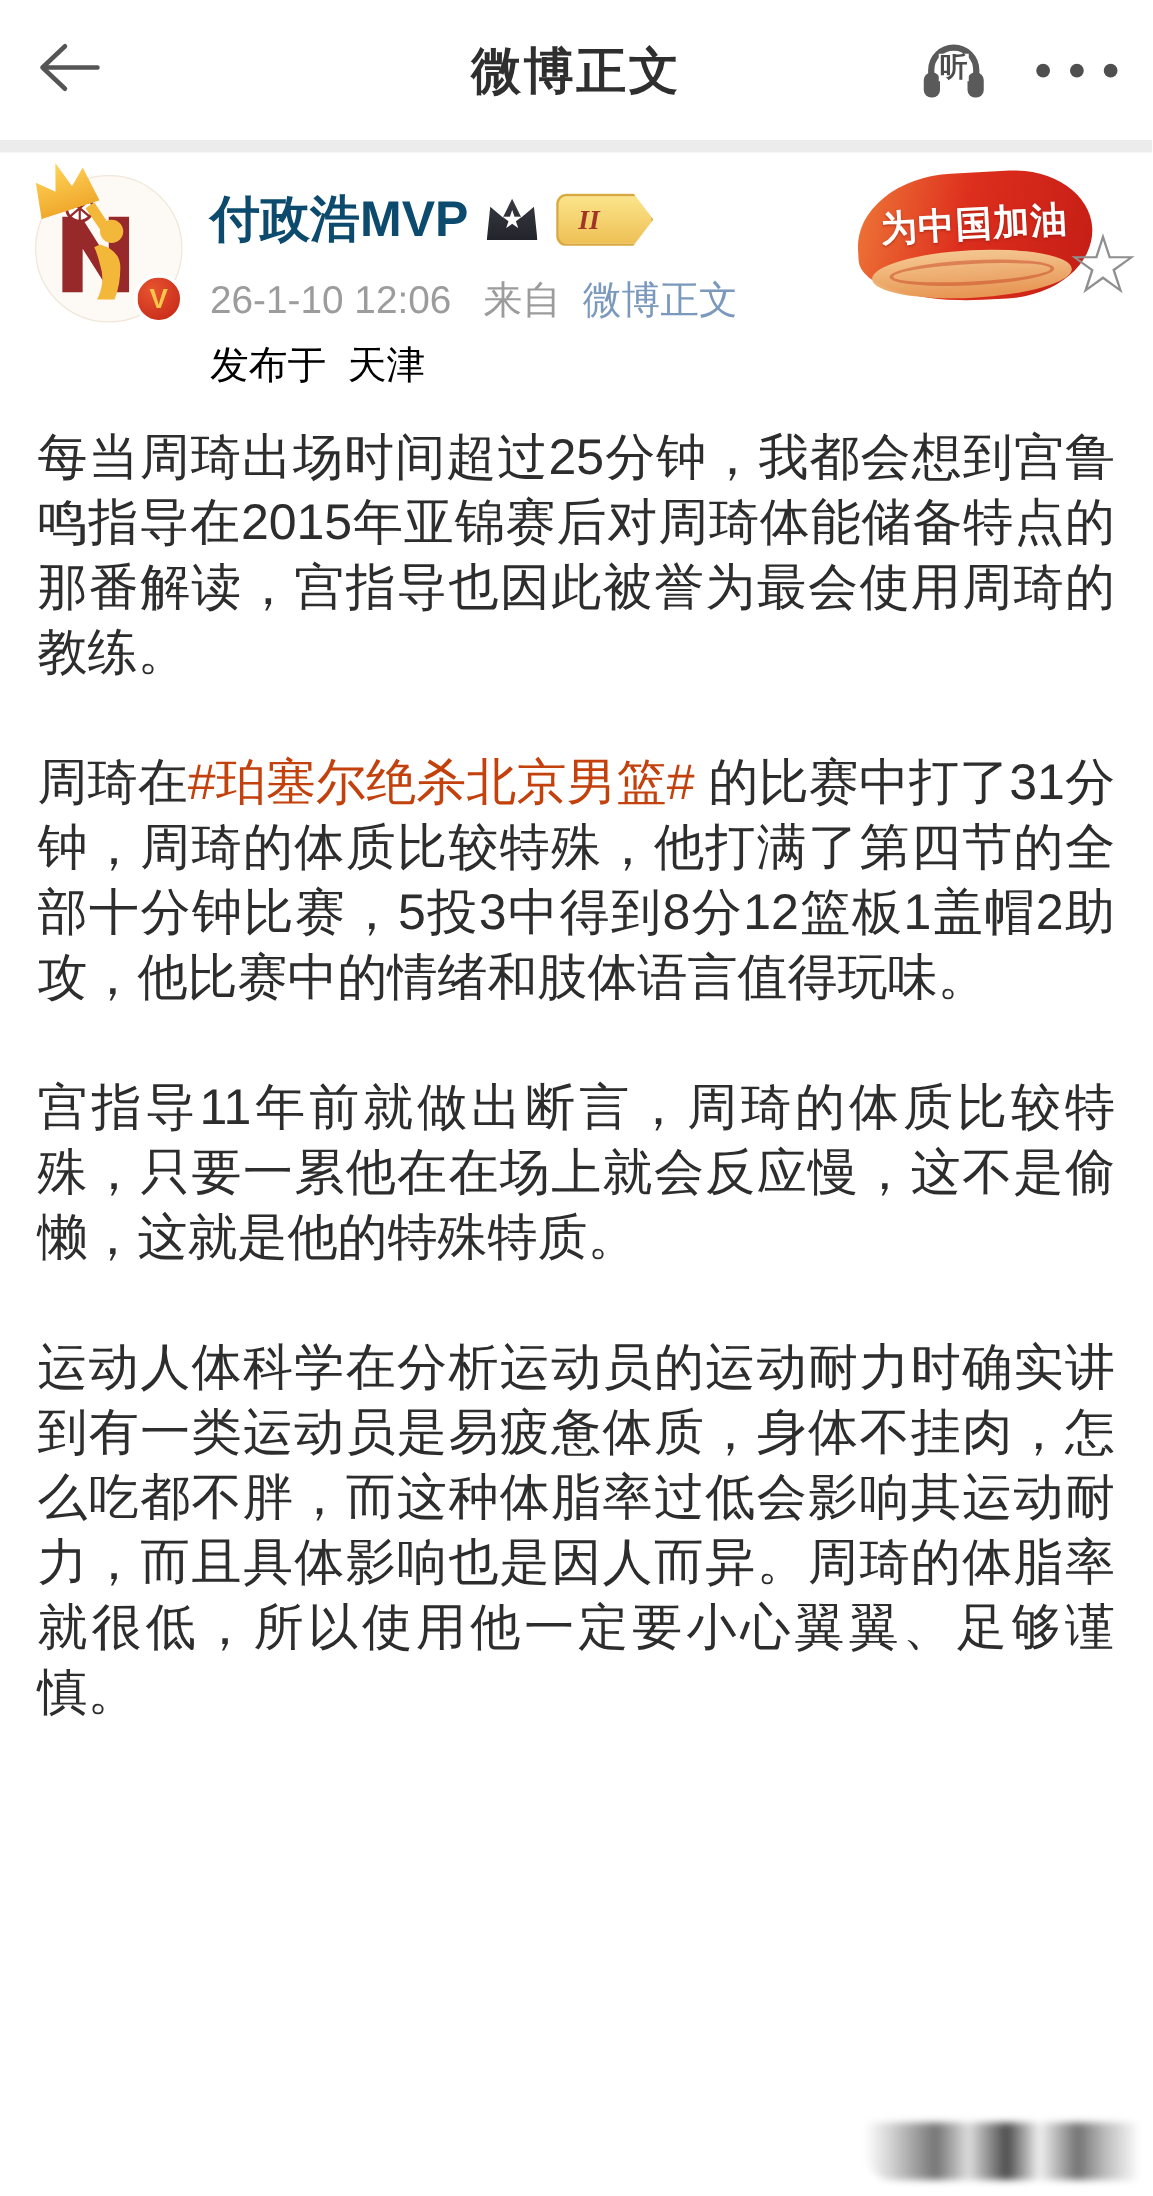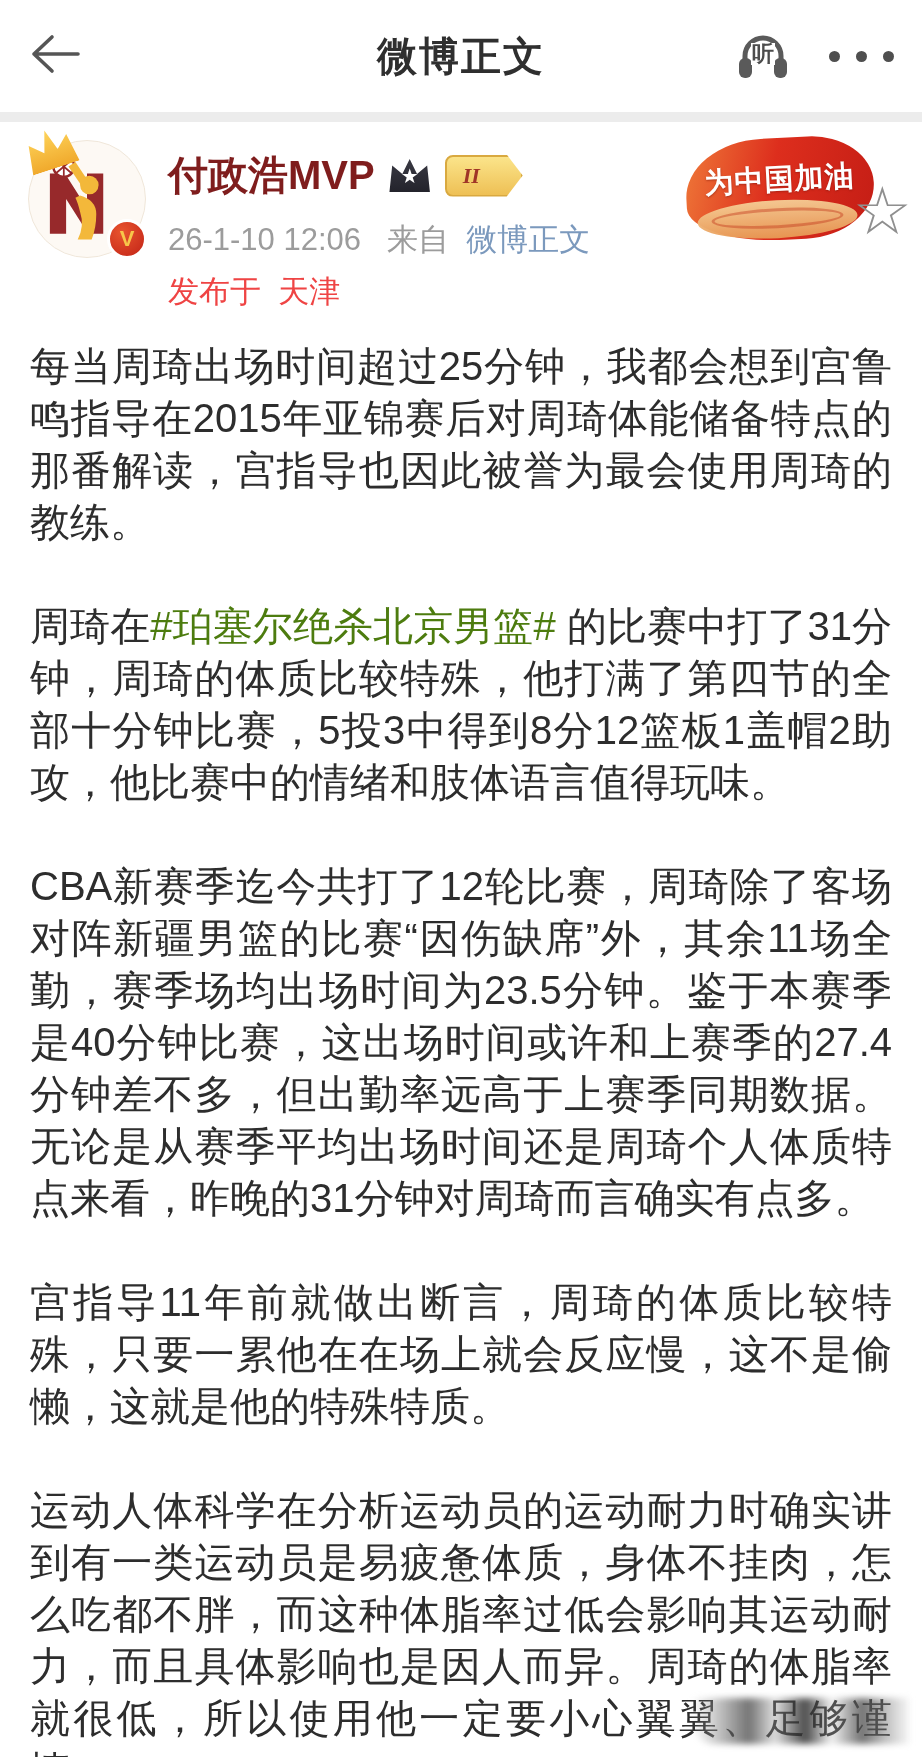--- a/index.html
+++ b/index.html
@@ -24,50 +24,50 @@
           background:#fdf9f4;border:1px solid #f0e7da;box-sizing:border-box;cursor:pointer;}
   .avatar svg{width:100%;height:100%;border-radius:50%;}
   .avatar-crown{position:absolute;left:-8px;top:-14px;width:58px;height:42px;transform:rotate(-18deg);
       background:linear-gradient(180deg,#ffd75e,#f0a92c);
       clip-path:polygon(8% 100%,92% 100%,84% 30%,62% 58%,50% 6%,38% 58%,16% 30%);}
   .v-badge{position:absolute;right:-2px;bottom:-2px;width:40px;height:40px;border-radius:50%;
       background:radial-gradient(circle at 35% 30%,#e8542f,#c22316);border:3px solid #fff;box-sizing:border-box;
       display:flex;align-items:center;justify-content:center;color:#f7c64a;font-weight:800;font-size:22px;}
   .info{margin-left:138px;padding-top:6px;}
   .name-row{display:flex;align-items:center;gap:12px;}
-  .username{font-size:40px;font-weight:600;color:#7f1d1d;cursor:pointer;}
+  .username{font-size:40px;font-weight:600;color:#0c4a6e;cursor:pointer;}
   .vip-crown{width:46px;height:36px;position:relative;display:inline-block;
       background:linear-gradient(180deg,#3a3a44,#22222a);
       clip-path:polygon(6% 96%,94% 96%,88% 22%,66% 46%,50% 4%,34% 46%,12% 22%);}
   .vip-crown b{position:absolute;left:50%;top:52%;transform:translate(-50%,-50%);color:#fff;font-size:20px;line-height:1;}
   .vip-tag{position:relative;height:42px;min-width:78px;box-sizing:border-box;
       background:linear-gradient(180deg,#fbe48a,#eec055);border:2px solid #d9a940;border-radius:8px 4px 4px 8px;
       clip-path:polygon(0 0,calc(100% - 16px) 0,100% 50%,calc(100% - 16px) 100%,0 100%);
       display:flex;align-items:center;padding:0 26px 0 16px;}
   .vip-level{font-family:"Liberation Serif","DejaVu Serif",serif;font-style:italic;font-weight:700;font-size:22px;color:#a03527;}
   .meta-row{margin-top:16px;font-size:31px;color:#9c9c9c;}
   .meta-row .src-link{color:#7b99bd;cursor:pointer;}
-  .loc-row{margin-top:10px;font-size:31px;color:#ef4444;}
+  .loc-row{margin-top:10px;font-size:31px;color:#000000;}
 
   
   .cheer-badge{position:absolute;right:48px;top:16px;width:188px;height:102px;transform:rotate(-3deg);}
   .cheer-blob{position:absolute;inset:0;background:linear-gradient(105deg,#ef7a39 0%,#dd2e1d 45%,#c41d15 100%);
       border-radius:46% 38% 42% 58% / 62% 54% 58% 40%;}
   .cheer-stadium{position:absolute;left:10px;bottom:2px;width:160px;height:38px;border-radius:50%;
       background:linear-gradient(180deg,#f6cf97,#e89a55);opacity:.95;}
   .cheer-stadium::after{content:"";position:absolute;left:14px;top:8px;right:14px;bottom:10px;border-radius:50%;
       border:3px solid rgba(196,60,30,.45);}
   .cheer-text{position:absolute;left:0;right:0;top:22px;text-align:center;color:#fff;font-size:29px;font-weight:800;letter-spacing:1px;text-shadow:0 1px 2px rgba(120,20,10,.5);}
   .fav-star{position:absolute;right:10px;top:56px;font-size:66px;line-height:1;color:#8f8f8f;font-weight:400;cursor:pointer;}
 
   
   .article{padding:0 30px;margin-top:38px;}
   .article p{margin:0 0 52px;font-size:40px;line-height:52px;color:#2d2d2d;text-align:justify;
       font-weight:500;word-break:break-all;}
-  .hashtag{color:#4d7c0f;text-decoration:none;cursor:pointer;}
+  .hashtag{color:#c2410c;text-decoration:none;cursor:pointer;}
 
   
   .wm-blur{position:absolute;left:692px;top:1698px;width:218px;height:46px;border-radius:0 0 0 22px;
       background:linear-gradient(90deg,rgba(190,190,190,0) 0%,rgba(150,150,150,.45) 10%,rgba(70,70,70,.75) 26%,
         rgba(160,160,160,.35) 38%,rgba(45,45,45,.85) 52%,rgba(200,200,200,.25) 64%,rgba(80,80,80,.8) 78%,
         rgba(120,120,120,.5) 88%,rgba(220,220,220,.15) 100%);
       filter:blur(3px);}
 </style>
 </head>
 <body>
@@ -142,20 +142,19 @@
       <span class="cheer-blob"></span>
       <span class="cheer-stadium"></span>
       <span class="cheer-text">为中国加油</span>
     </div>
     <span class="fav-star">☆</span>
   </section>
 
   <article class="article">
     <p>每当周琦出场时间超过25分钟，我都会想到宫鲁鸣指导在2015年亚锦赛后对周琦体能储备特点的那番解读，宫指导也因此被誉为最会使用周琦的教练。</p>
     <p><span>周琦在</span><a class="hashtag">#珀塞尔绝杀北京男篮#</a><span> 的比赛中打了31分钟，周琦的体质比较特殊，他打满了第四节的全部十分钟比赛，5投3中得到8分12篮板1盖帽2助攻，他比赛中的情绪和肢体语言值得玩味。</span></p>
-    <p>CBA新赛季迄今共打了12轮比赛，周琦除了客场对阵新疆男篮的比赛“因伤缺席”外，其余11场全勤，赛季场均出场时间为23.5分钟。鉴于本赛季是40分钟比赛，这出场时间或许和上赛季的27.4分钟差不多，但出勤率远高于上赛季同期数据。无论是从赛季平均出场时间还是周琦个人体质特点来看，昨晚的31分钟对周琦而言确实有点多。</p>
     <p>宫指导11年前就做出断言，周琦的体质比较特殊，只要一累他在在场上就会反应慢，这不是偷懒，这就是他的特殊特质。</p>
     <p>运动人体科学在分析运动员的运动耐力时确实讲到有一类运动员是易疲惫体质，身体不挂肉，怎么吃都不胖，而这种体脂率过低会影响其运动耐力，而且具体影响也是因人而异。周琦的体脂率就很低，所以使用他一定要小心翼翼、足够谨慎。</p>
 
   </article>
 
   <div class="wm-blur"></div>
 </div>
 
 </body></html>

